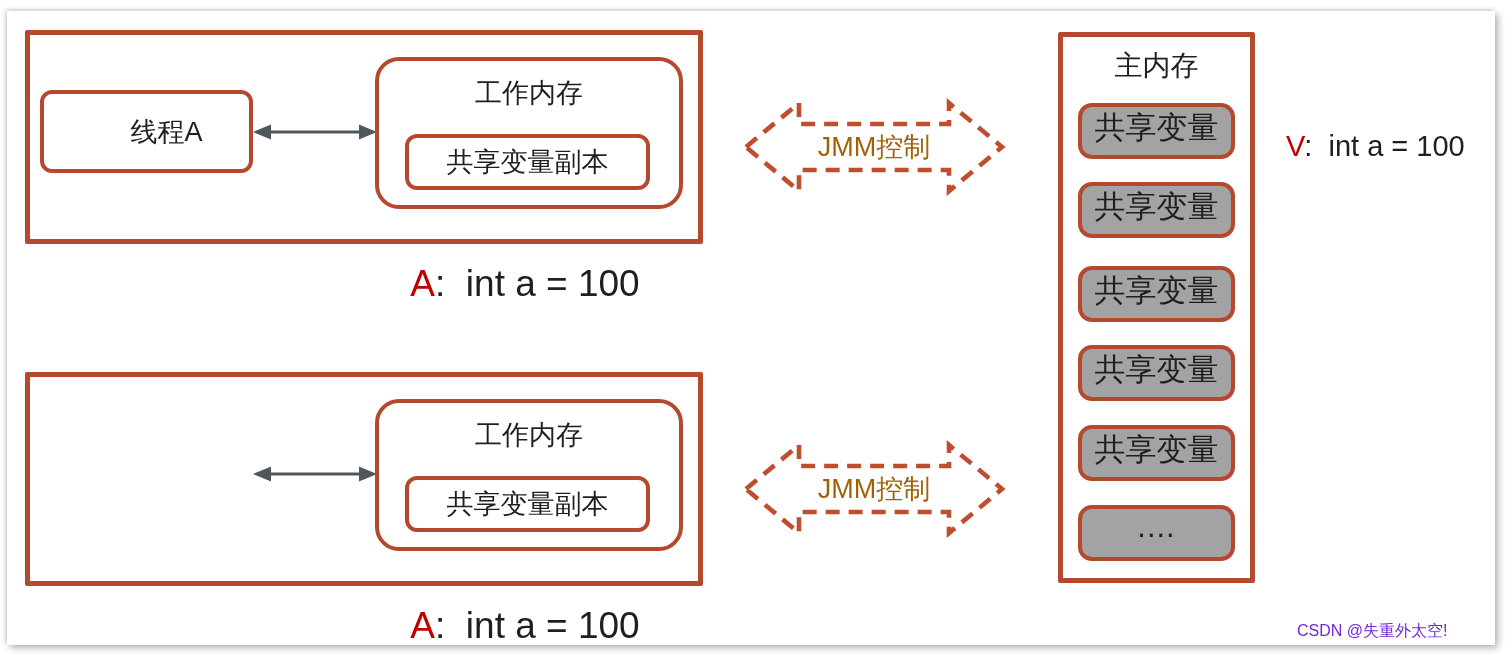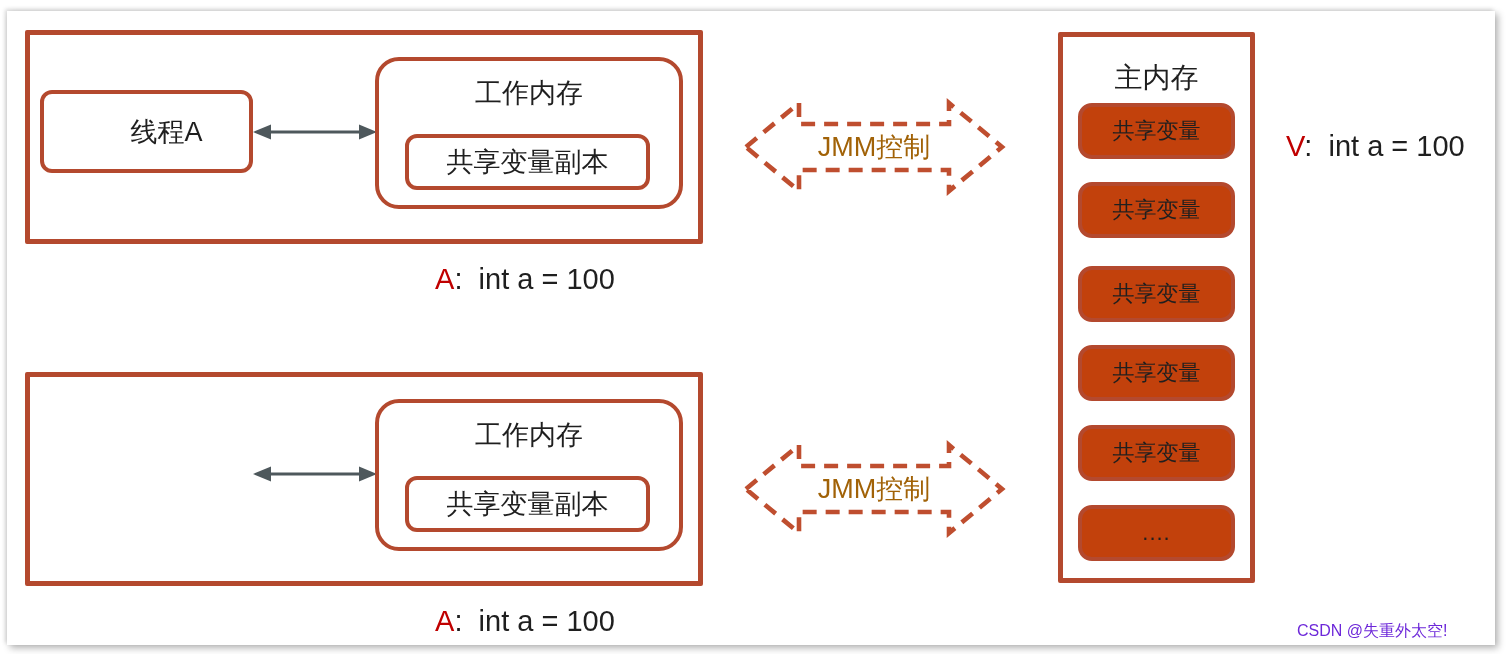--- a/index.html
+++ b/index.html
@@ -40,44 +40,44 @@
   }
   .workmem-title { text-align:center; margin-top:14px; font-size:27px; }
   .copy-box {
     position:absolute; left:380px; top:104px; width:245px; height:56px;
     border:4px solid #b4492e; border-radius:12px; background:#fff;
     display:flex; align-items:center; justify-content:center;
     font-size:27px;
   }
   .value-label {
     position:absolute; left:340px; top:233px; width:320px;
-    text-align:center; font-size:29px; white-space:pre;
+    text-align:center; font-size:37px; white-space:pre;
   }
   .value-prefix { color:#c00000; }
   
   .jmm-arrow { position:absolute; left:742px; width:264px; height:102px; }
   .jmm-top { top:96px; }
   .jmm-bottom { top:438px; }
   .jmm-arrow svg { position:absolute; left:0; top:0; }
   .jmm-label {
     position:absolute; left:0; top:0; width:100%; height:100%;
     display:flex; align-items:center; justify-content:center;
     font-size:27px; color:#a16207;
   }
   
   .main-memory {
     position:absolute; left:1058px; top:32px; width:197px; height:551px;
     border:5px solid #b4492e; background:#fff; border-radius:2px;
   }
-  .main-memory-title { text-align:center; margin-top:22px; font-size:28px; }
+  .main-memory-title { text-align:center; margin-top:10px; font-size:28px; }
   .slot {
     position:absolute; left:15px; width:157px; height:56px;
-    border:4px solid #b4492e; border-radius:14px; background:#c2410c;
-    display:flex; align-items:center; justify-content:center;
-    font-size:22px;
+    border:4px solid #b4492e; border-radius:14px; background:#a3a3a3;
+    display:flex; justify-content:center;
+    font-size:31px;
   }
   .slot-0 { top:66px; }
   .slot-1 { top:145px; }
   .slot-2 { top:229px; }
   .slot-3 { top:308px; }
   .slot-4 { top:388px; }
   .slot-5 { top:468px; letter-spacing:1px; }
   .main-value {
     position:absolute; left:1286px; top:130px; width:222px;
     font-size:29px; white-space:pre;

